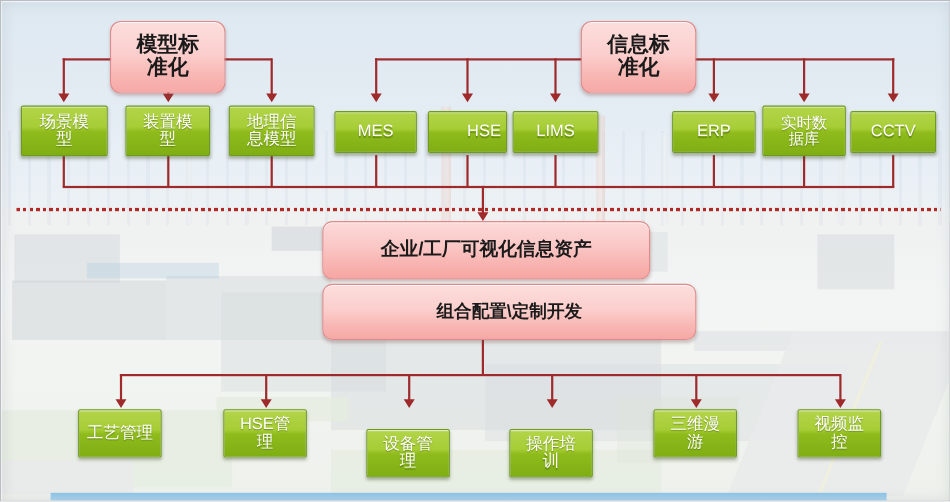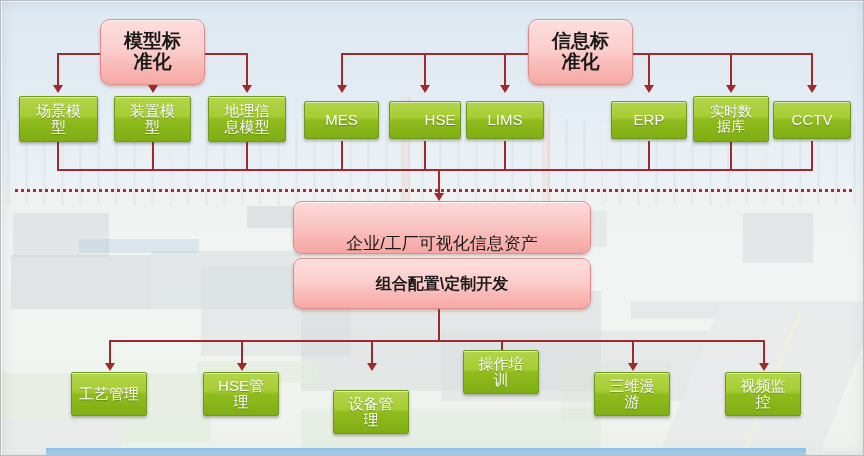--- a/index.html
+++ b/index.html
@@ -68,22 +68,22 @@
 
   .pink{
     color:#1a1a1a;
     font-size:17px;font-weight:700;
     border:1px solid #e08a8a;
     border-radius:9px;
     background:linear-gradient(180deg,#fcdedd 0%,#fbcfcd 45%,#f8b7b4 75%,#f6a9a6 100%);
     box-shadow:0 2px 3px rgba(120,70,70,.30), inset 0 1px 0 rgba(255,255,255,.75);
   }
   .pink.hdr{font-size:19px;font-weight:700;border-radius:10px;}
-  .pink.wide{font-size:17px;font-weight:400;border-radius:9px;
-    background:linear-gradient(180deg,#fcd9d8 0%,#fac9c7 40%,#f8b5b2 72%,#f6a6a3 100%);align-items:flex-end;}
+  .pink.wide{font-size:17px;font-weight:700;border-radius:9px;
+    background:linear-gradient(180deg,#fcd9d8 0%,#fac9c7 40%,#f8b5b2 72%,#f6a6a3 100%);}
   .pink.wide2{font-size:16px;font-weight:700;}
 </style>
 </head>
 <body>
 
 <div id="canvas">
 
   <div class="bg-layer">
     <div class="bg-sky"></div>
     <div class="bg-ground"></div>
@@ -213,37 +213,37 @@
     <span>实时数</span>
     <span>据库</span>
   </div>
   <div class="node green" style="left:772px;top:100px;width:78px;height:38px;">
     <span>CCTV</span>
   </div>
 
   <div class="node pink wide" style="left:292px;top:200px;width:298px;height:53px;">
     <span>企业/工厂可视化信息资产</span>
   </div>
-  <div class="node pink wide2" style="left:292px;top:257px;width:298px;height:51px;">
+  <div class="node pink wide2" style="left:292px;top:257px;width:340px;height:51px;">
     <span>组合配置\定制开发</span>
   </div>
 
   <div class="node green" style="left:70px;top:371px;width:76px;height:44px;flex-direction:row;">
     <span>工艺管</span>
     <span>理</span>
   </div>
   <div class="node green" style="left:202px;top:371px;width:76px;height:44px;flex-direction:column;">
     <span>HSE管</span>
     <span>理</span>
   </div>
   <div class="node green" style="left:332px;top:389px;width:76px;height:44px;flex-direction:column;">
     <span>设备管</span>
     <span>理</span>
   </div>
-  <div class="node green" style="left:462px;top:349px;width:76px;height:44px;flex-direction:column;">
+  <div class="node green" style="left:462px;top:389px;width:76px;height:44px;flex-direction:column;">
     <span>操作培</span>
     <span>训</span>
   </div>
   <div class="node green" style="left:593px;top:371px;width:76px;height:44px;flex-direction:column;">
     <span>三维漫</span>
     <span>游</span>
   </div>
   <div class="node green" style="left:724px;top:371px;width:76px;height:44px;flex-direction:column;">
     <span>视频监</span>
     <span>控</span>

